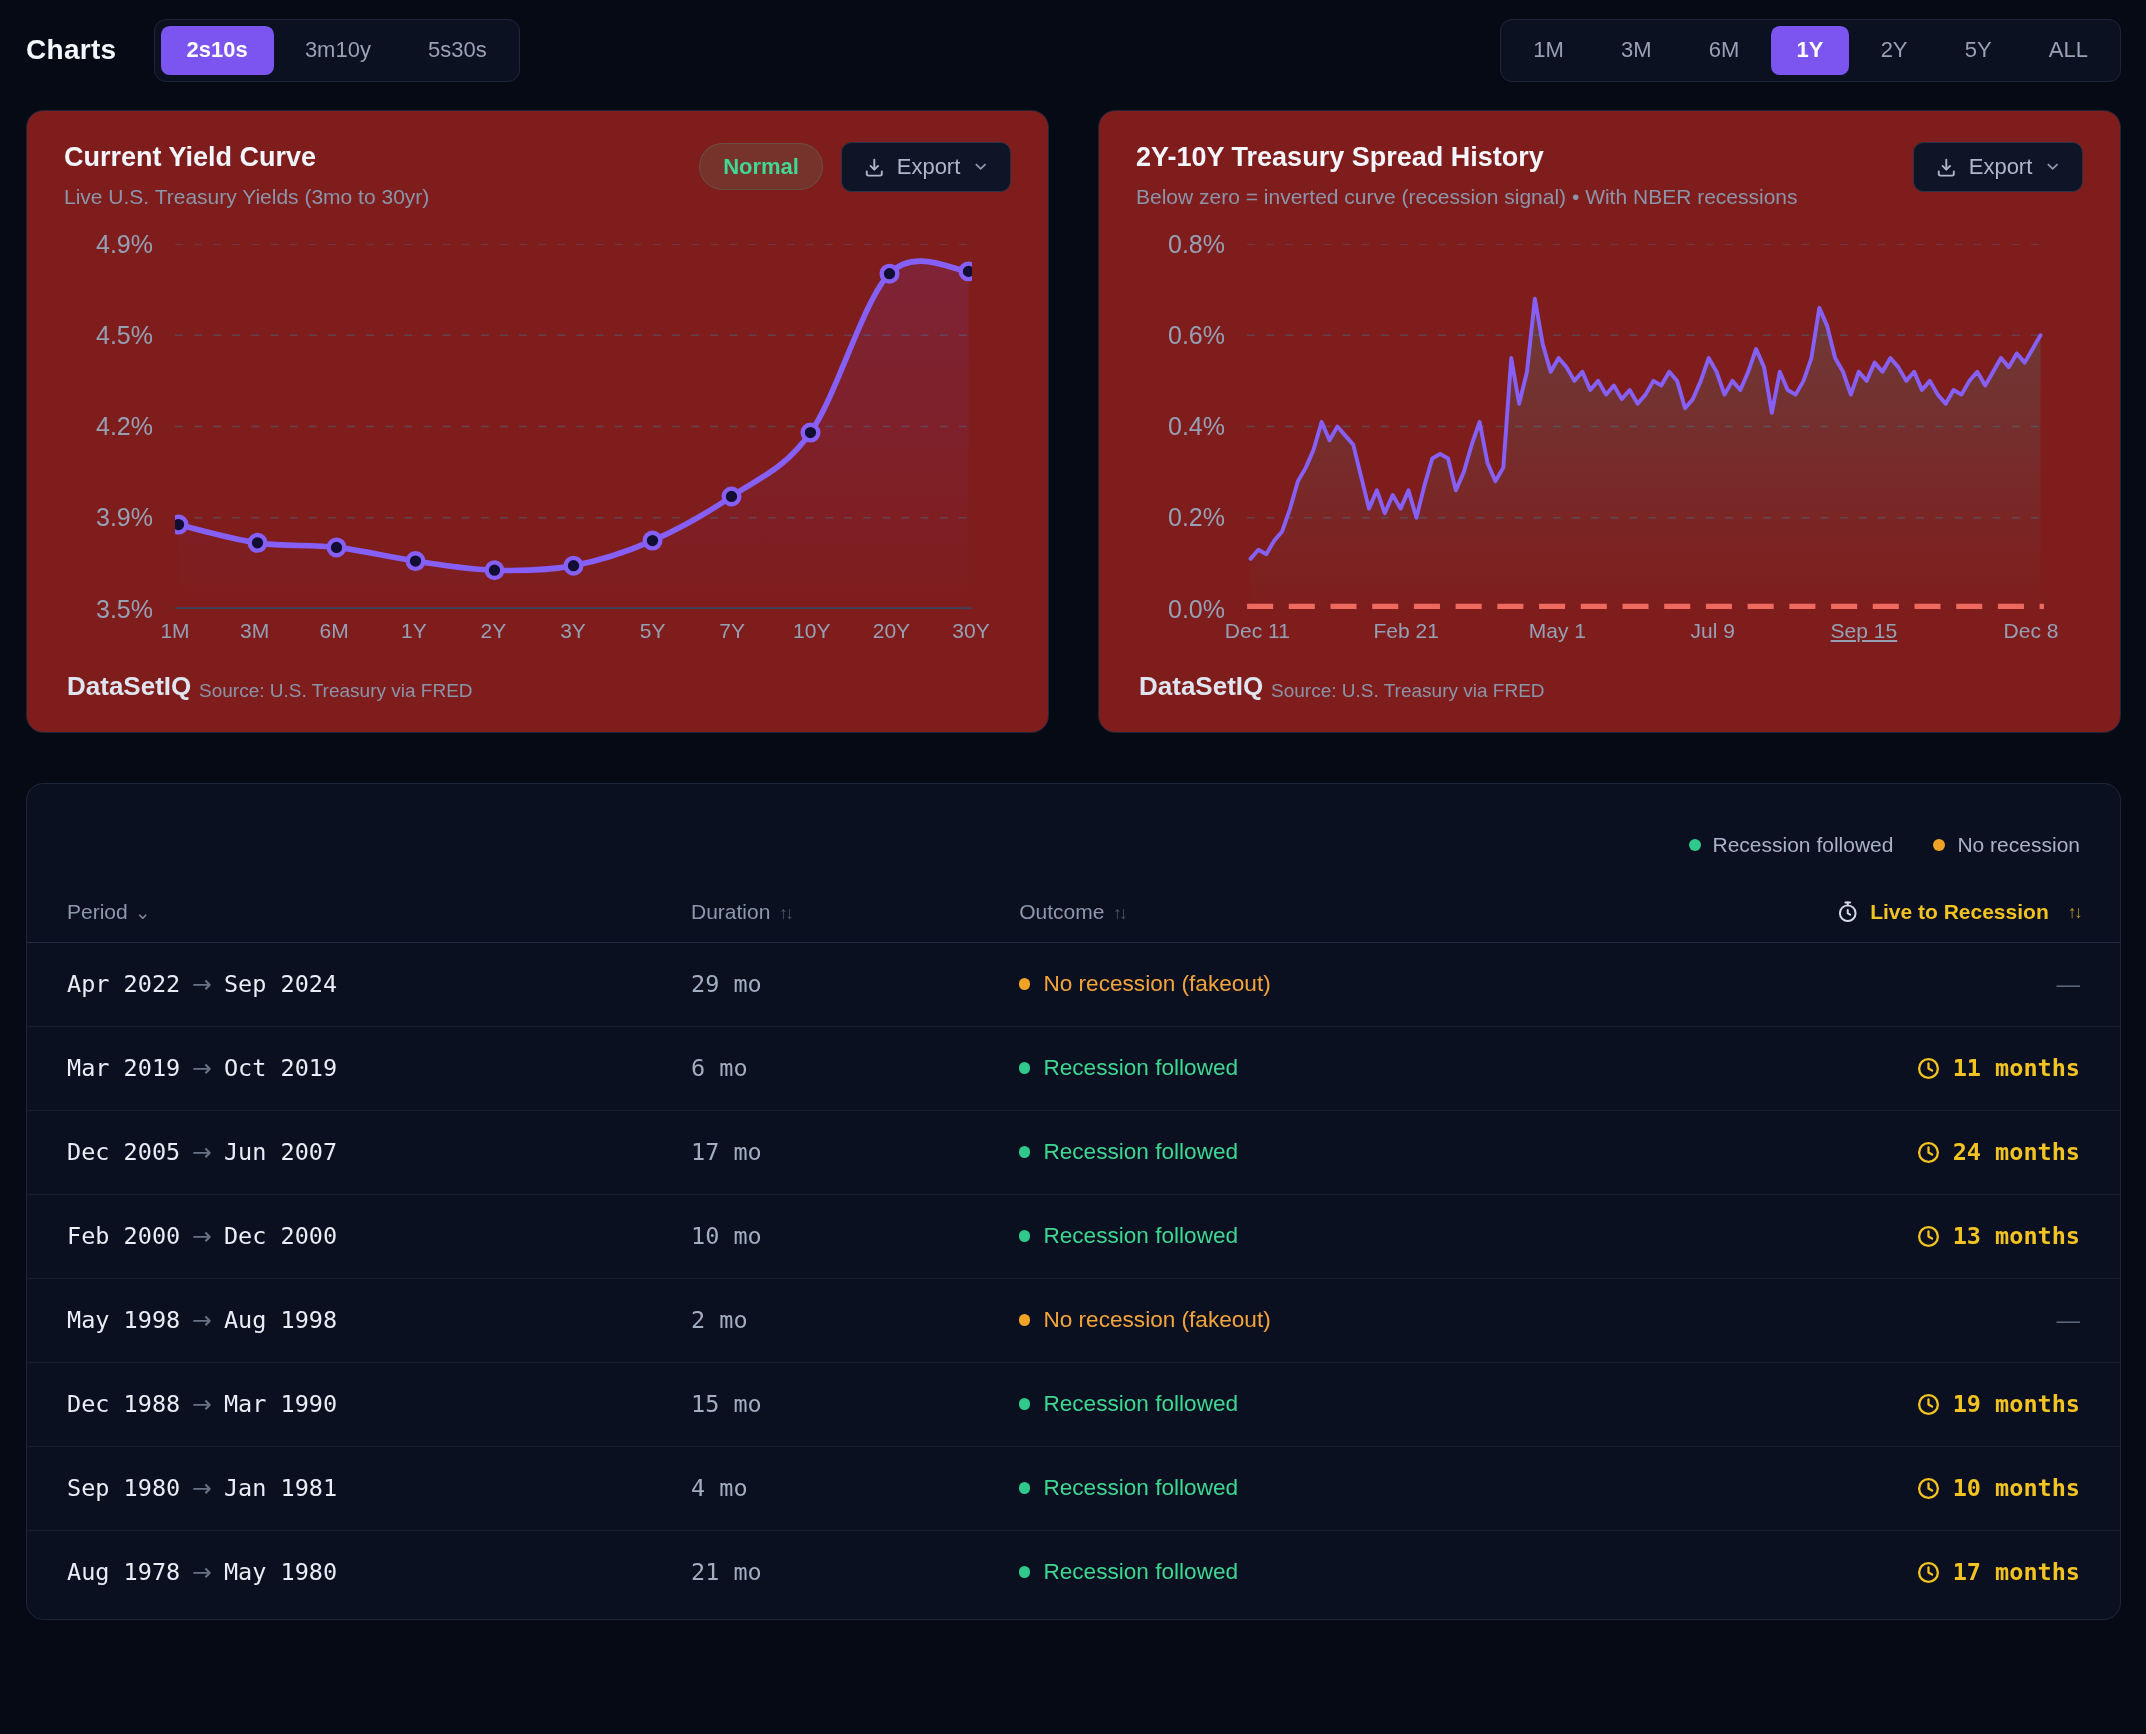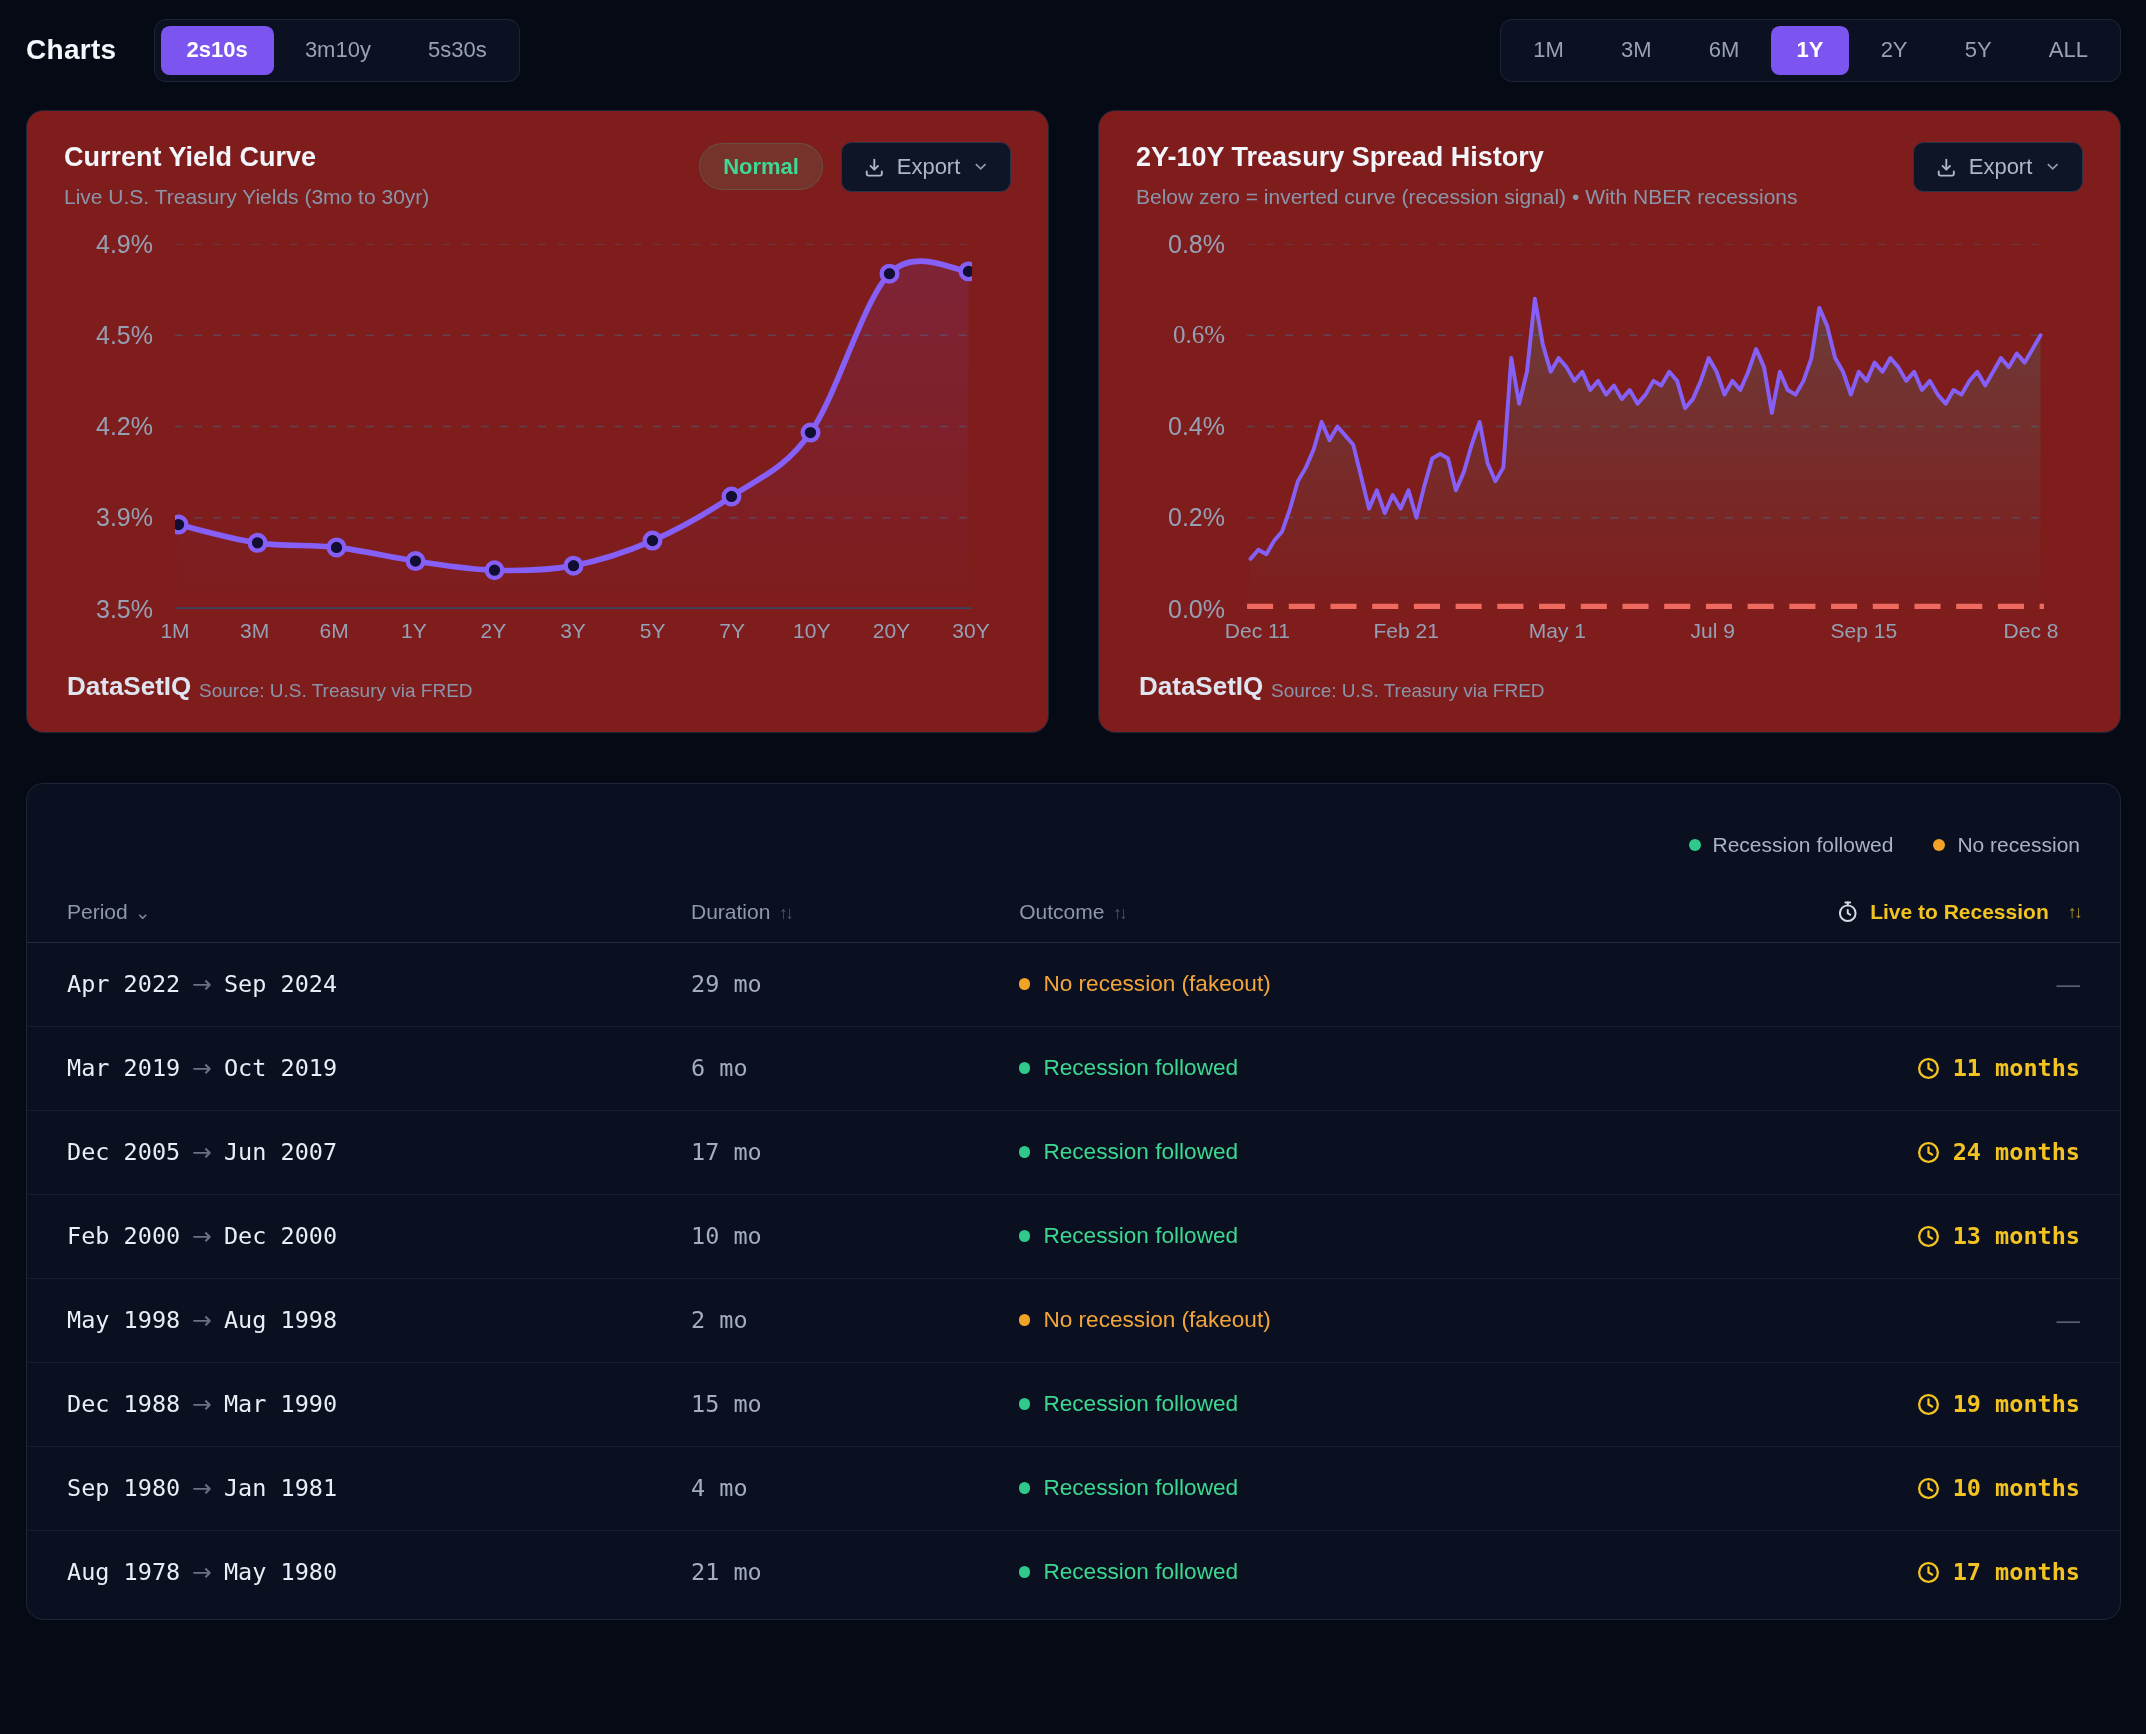--- a/index.html
+++ b/index.html
@@ -187,21 +187,21 @@
               <svg width="17.4" height="17.4" viewBox="0 0 24 24" fill="none" stroke="currentColor" stroke-width="2.4" stroke-linecap="round">
                   <path d="M6 9l6 6 6-6"></path>
                 </svg>
             </span>
           </div>
         </div>
       </div>
       <div class="chart-wrap">
         <div class="ylabels" id="sp-y">
             <div class="ytick" style="top: 0%;">0.8%</div>
-            <div class="ytick" style="top: 25%; font-family: Liberation Serif, serif;">0.6%</div>
+            <div class="ytick" style="top: 25%;">0.6%</div>
             <div class="ytick" style="top: 50%;">0.4%</div>
             <div class="ytick" style="top: 75%;">0.2%</div>
             <div class="ytick" style="top: 100%;">0.0%</div>
           </div>
         <div class="plot" id="sp-plot">
             <svg width="797" height="365" viewBox="0 0 917 420">
               <defs>
                 <linearGradient id="sp-g" x1="0" y1="0" x2="0" y2="1">
                   <stop offset="0%" stop-color="#2ea89a" stop-opacity="0.22"></stop>
                   <stop offset="100%" stop-color="#2ea89a" stop-opacity="0"></stop>
@@ -214,21 +214,21 @@
               <line x1="0" y1="417" x2="917" y2="417" stroke="#ef6a5e" stroke-width="6" stroke-dasharray="30 18"></line>
               <path d="M4.0,362.3L13.1,351.8L22.2,357.0L31.3,341.3L40.4,330.8L49.5,304.5L58.5,273.0L67.6,257.3L76.7,236.3L85.8,204.8L94.9,225.8L104.0,210.0L113.1,220.5L122.2,231.0L131.3,267.8L140.3,304.5L149.4,283.5L158.5,309.8L167.6,288.8L176.7,304.5L185.8,283.5L194.9,315.0L204.0,278.3L213.1,246.8L222.2,241.5L231.3,246.8L240.3,283.5L249.4,262.5L258.5,231.0L267.6,204.8L276.7,252.0L285.8,273.0L294.9,257.3L304.0,131.2L313.1,183.8L322.1,147.0L331.2,63.0L340.3,115.5L349.4,147.0L358.5,131.2L367.6,141.7L376.7,157.5L385.8,147.0L394.9,168.0L404.0,157.5L413.1,173.3L422.1,162.8L431.2,178.5L440.3,168.0L449.4,183.8L458.5,173.3L467.6,157.5L476.7,162.8L485.8,147.0L494.9,157.5L504.0,189.0L513.0,178.5L522.1,157.5L531.2,131.2L540.3,147.0L549.4,173.3L558.5,157.5L567.6,168.0L576.7,147.0L585.8,120.8L594.9,141.7L603.9,194.3L613.0,147.0L622.1,168.0L631.2,173.3L640.3,157.5L649.4,131.2L658.5,73.5L667.6,94.5L676.7,131.2L685.8,147.0L694.8,173.3L703.9,147.0L713.0,157.5L722.1,136.5L731.2,147.0L740.3,131.2L749.4,141.7L758.5,157.5L767.6,147.0L776.6,168.0L785.7,157.5L794.8,173.3L803.9,183.8L813.0,168.0L822.1,173.3L831.2,157.5L840.3,147.0L849.4,162.8L858.5,147.0L867.5,131.2L876.6,141.7L885.7,126.0L894.8,136.5L903.9,120.8L913.0,105.0L913.0,420L4.0,420Z" fill="url(#sp-g)" stroke="none"></path>
               <path d="M4.0,362.3L13.1,351.8L22.2,357.0L31.3,341.3L40.4,330.8L49.5,304.5L58.5,273.0L67.6,257.3L76.7,236.3L85.8,204.8L94.9,225.8L104.0,210.0L113.1,220.5L122.2,231.0L131.3,267.8L140.3,304.5L149.4,283.5L158.5,309.8L167.6,288.8L176.7,304.5L185.8,283.5L194.9,315.0L204.0,278.3L213.1,246.8L222.2,241.5L231.3,246.8L240.3,283.5L249.4,262.5L258.5,231.0L267.6,204.8L276.7,252.0L285.8,273.0L294.9,257.3L304.0,131.2L313.1,183.8L322.1,147.0L331.2,63.0L340.3,115.5L349.4,147.0L358.5,131.2L367.6,141.7L376.7,157.5L385.8,147.0L394.9,168.0L404.0,157.5L413.1,173.3L422.1,162.8L431.2,178.5L440.3,168.0L449.4,183.8L458.5,173.3L467.6,157.5L476.7,162.8L485.8,147.0L494.9,157.5L504.0,189.0L513.0,178.5L522.1,157.5L531.2,131.2L540.3,147.0L549.4,173.3L558.5,157.5L567.6,168.0L576.7,147.0L585.8,120.8L594.9,141.7L603.9,194.3L613.0,147.0L622.1,168.0L631.2,173.3L640.3,157.5L649.4,131.2L658.5,73.5L667.6,94.5L676.7,131.2L685.8,147.0L694.8,173.3L703.9,147.0L713.0,157.5L722.1,136.5L731.2,147.0L740.3,131.2L749.4,141.7L758.5,157.5L767.6,147.0L776.6,168.0L785.7,157.5L794.8,173.3L803.9,183.8L813.0,168.0L822.1,173.3L831.2,157.5L840.3,147.0L849.4,162.8L858.5,147.0L867.5,131.2L876.6,141.7L885.7,126.0L894.8,136.5L903.9,120.8L913.0,105.0" fill="none" stroke="#8660f6" stroke-width="4.5" stroke-linejoin="round" stroke-linecap="round"></path>
             </svg>
           </div>
         <div class="xlabels" id="sp-x">
             <div class="xtick" style="left: 1.3%;">Dec 11</div>
             <div class="xtick" style="left: 20%;">Feb 21</div>
             <div class="xtick" style="left: 39%;">May 1</div>
             <div class="xtick" style="left: 58.5%;">Jul 9</div>
-            <div class="xtick" style="left: 77.5%;">Sep 15</div>
+            <div class="xtick" style="left: 77.5%; text-decoration: underline;">Sep 15</div>
             <div class="xtick" style="left: 98.5%;">Dec 8</div>
           </div>
       </div>
       <div class="wm">
         <div class="wm-brand">DataSetIQ</div>
         <div class="wm-src">Source: U.S. Treasury via FRED</div>
       </div>
     </div>
 
   </div>

